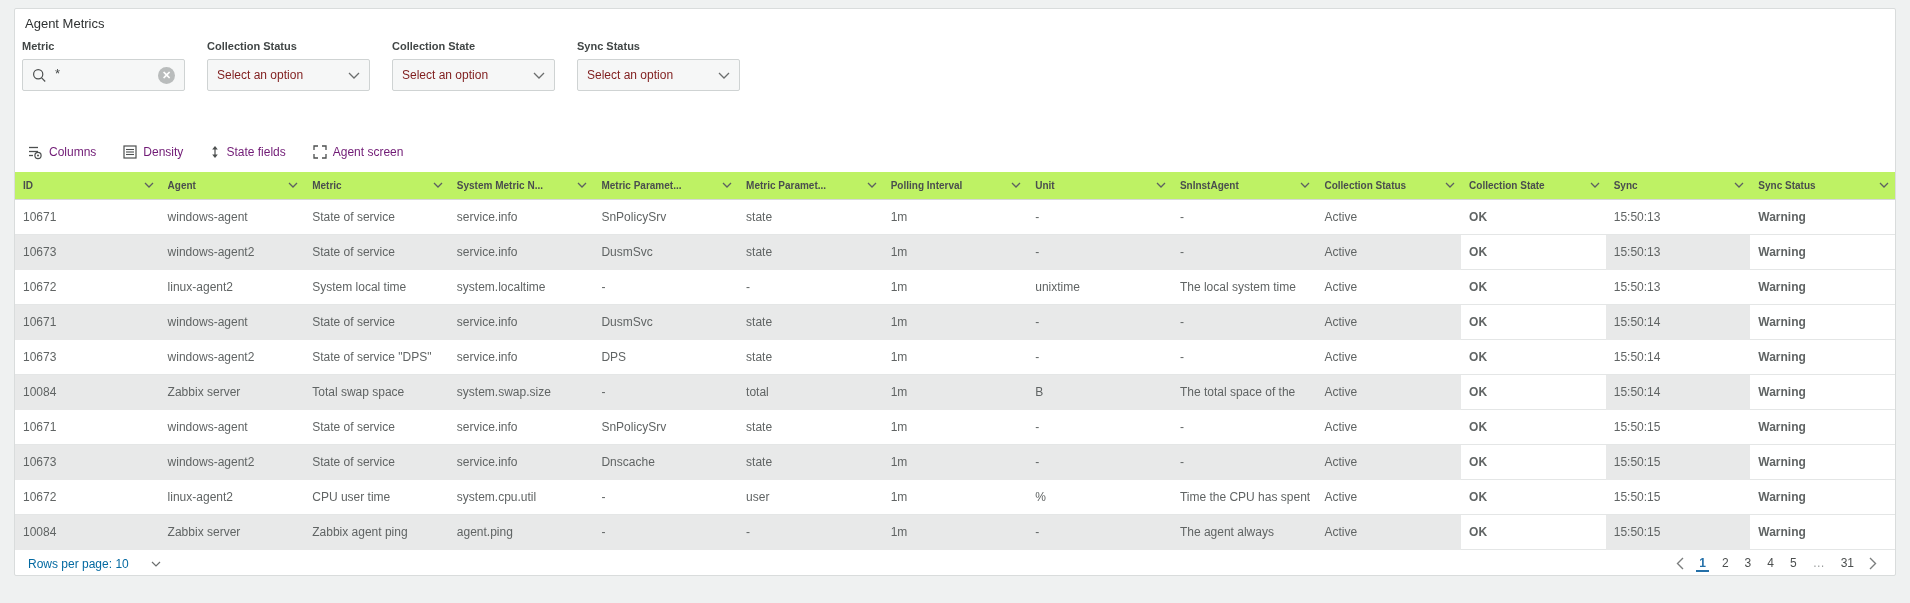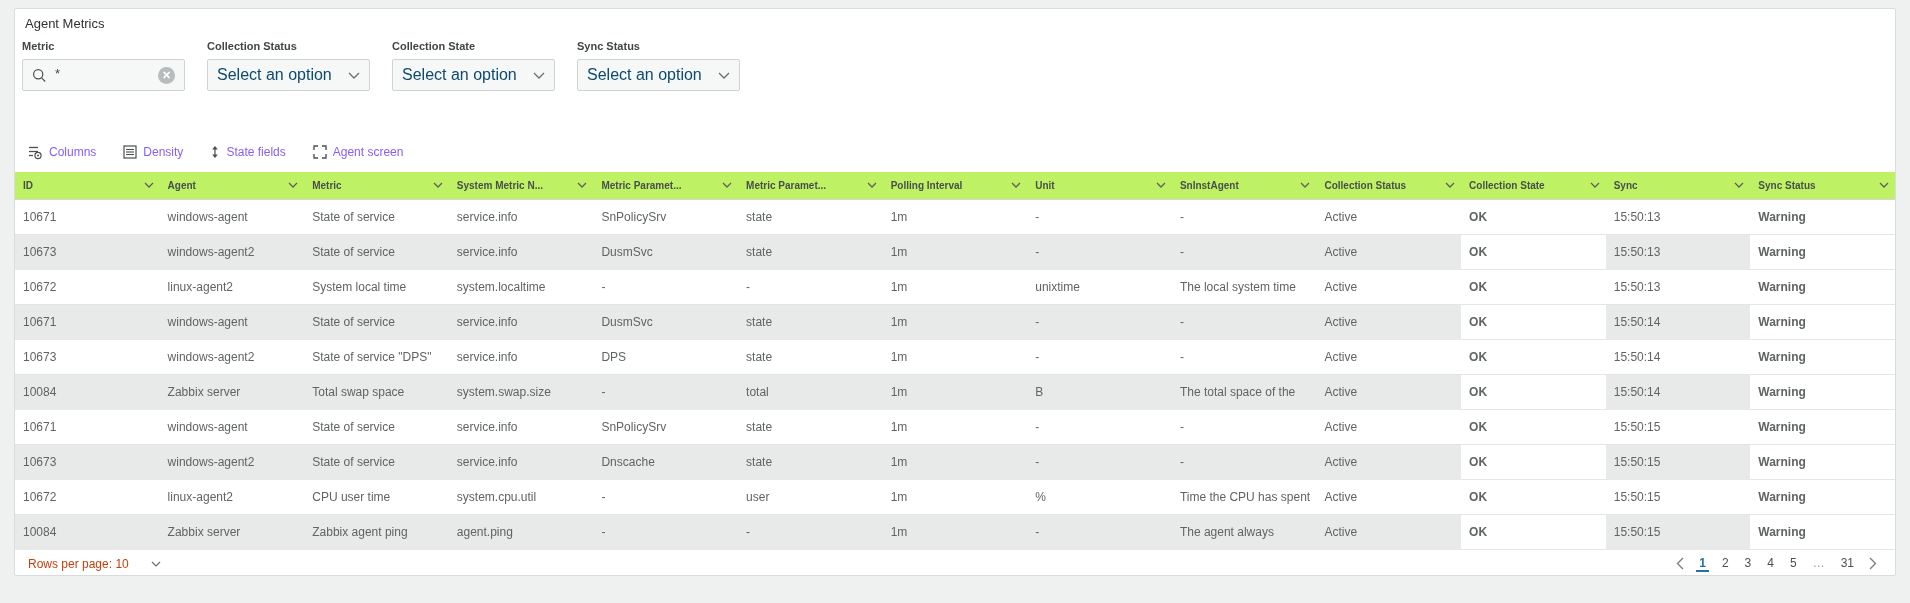--- a/index.html
+++ b/index.html
@@ -58,25 +58,25 @@
     width: 17px; height: 17px;
     border-radius: 50%;
     background: #b9bcbc;
     color: #ffffff;
     font-size: 11px;
     font-weight: 700;
     line-height: 17px;
     text-align: center;
     flex: 0 0 auto;
   }
-  .select-box .select-placeholder { font-size: 16px; color: #0c4a6e; flex: 1; }
+  .select-box .select-placeholder { font-size: 12px; color: #7f1d1d; flex: 1; }
   .chev { flex: 0 0 auto; }
   
   .toolbar { display: flex; gap: 27px; align-items: center; margin: 53px 0 0 13px; height: 16px; }
-  .toolbar-item { display: flex; align-items: flex-start; gap: 6px; font-size: 12px; color: #8b5cf6; cursor: pointer; }
+  .toolbar-item { display: flex; align-items: flex-start; gap: 6px; font-size: 12px; color: #701a75; cursor: pointer; }
   .toolbar-item svg { display: block; }
   
   table.grid { width: 100%; border-collapse: collapse; table-layout: fixed; margin-top: 12px; }
   table.grid th {
     background: #bef264;
     height: 27px;
     font-size: 10px;
     font-weight: 700;
     color: #4a4e4e;
     text-align: left;
@@ -114,21 +114,21 @@
     font-weight: 700;
   }
   
   .footer {
     height: 28px;
     display: flex;
     align-items: center;
     justify-content: space-between;
     padding: 0 16px 0 13px;
   }
-  .rows-per-page { display: flex; align-items: center; gap: 22px; font-size: 12px; color: #c2410c; cursor: pointer; }
+  .rows-per-page { display: flex; align-items: center; gap: 22px; font-size: 12px; color: #0369a1; cursor: pointer; }
   .pagination { display: flex; align-items: center; gap: 10px; }
   .page { font-size: 12px; color: #4c4f4f; padding: 1px 3px 2px 3px; cursor: pointer; }
   .page.active {
     color: var(--pagination-active-blue, #2470a8);
     font-weight: 700;
     border-bottom: 2px solid var(--pagination-active-blue, #2470a8);
     padding-bottom: 0;
   }
   .page.dots { color: #9a9d9d; cursor: default; }
   .page-arrow { display: flex; align-items: center; cursor: pointer; padding: 0 2px; }

